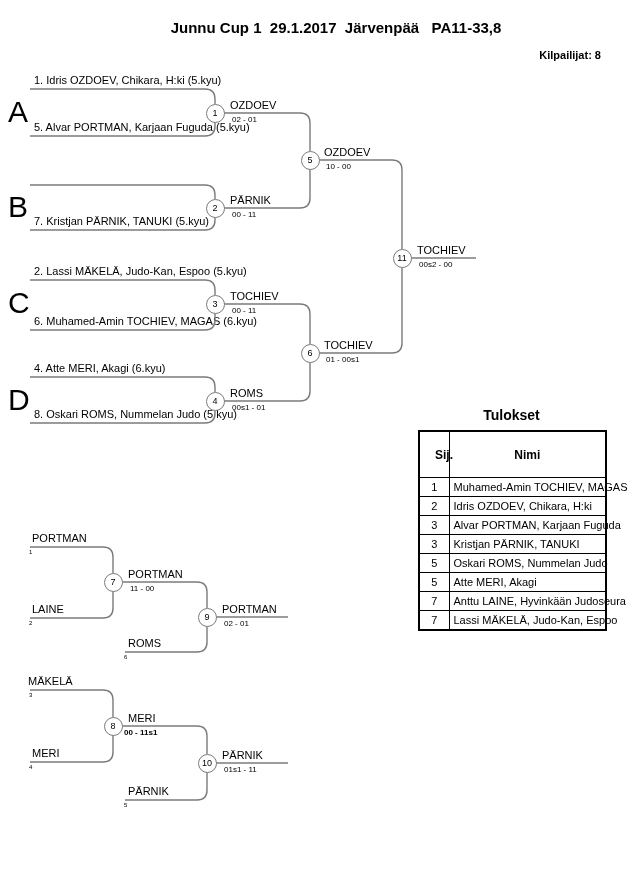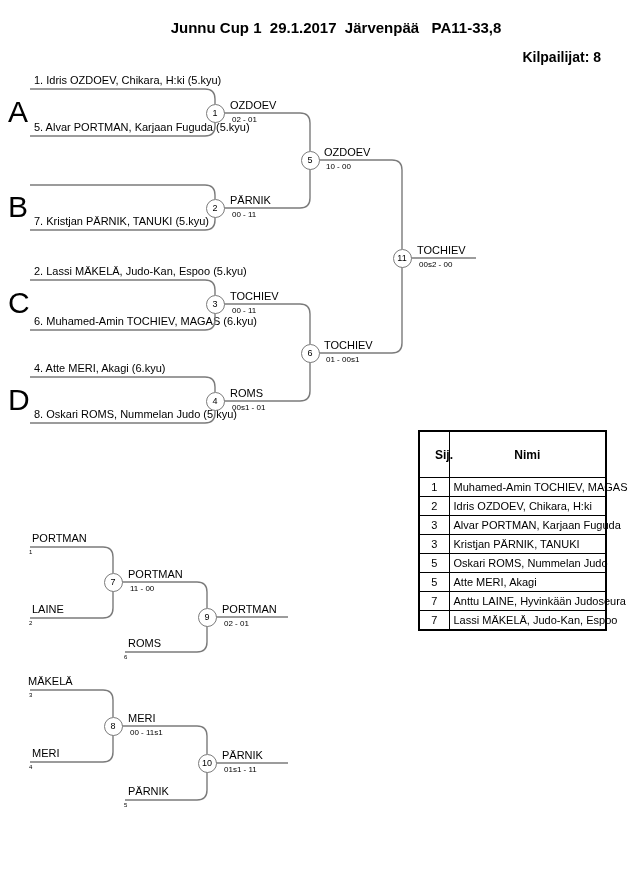--- a/index.html
+++ b/index.html
@@ -1,21 +1,21 @@
 <!DOCTYPE html>
 <html><head>
 <meta charset="utf-8">
 <style>
   html,body { margin:0; padding:0; background:#fff; }
   .page { position:relative; width:630px; height:891px; background:#ffffff;
           font-family:"Liberation Sans", sans-serif; color:#000; overflow:hidden; }
   .abs { position:absolute; }
   .title { top:19px; left:0; width:630px; text-align:center;
            font-size:15px; font-weight:bold; white-space:pre;padding-left:21px; }
-  .competitors { top:49px; right:29px; font-size:14px; font-weight:bold; }
+  .competitors { top:49px; right:29px; font-size:11px; font-weight:bold; }
   .player { font-size:11px; white-space:nowrap; line-height:13px; }
   .winner { font-size:11px; white-space:nowrap; line-height:13px; }
   .score  { font-size:8px; white-space:nowrap; line-height:9px; color:#000; }
   .srcnum { font-size:6px; line-height:6px; }
   .letter { font-size:30px; line-height:30px; }
   .circle { box-sizing:border-box; width:19px; height:19px; border:1.4px solid #7b7b7b;
             border-radius:50%; background:#fff; font-size:9px; font-weight:normal;
             display:flex; align-items:center; justify-content:center; z-index:2; }
   svg.lines { top:0; left:0; z-index:1; }
   svg.lines path { fill:none; stroke:#7b7b7b; stroke-width:1.4; }
@@ -123,27 +123,28 @@
   <div class="abs circle" style="left:197.5px; top:607.5px;">9</div>
   <div class="abs winner" style="left:222px; top:603px;">PORTMAN</div>
   <div class="abs score" style="left:224px; top:619px;">02 - 01</div>
 
   <div class="abs player" style="left:28px; top:675px;">MÄKELÄ</div>
   <div class="abs srcnum" style="left:29px; top:692px;">3</div>
   <div class="abs player" style="left:32px; top:747px;">MERI</div>
   <div class="abs srcnum" style="left:29px; top:764px;">4</div>
   <div class="abs circle" style="left:103.5px; top:716.5px;">8</div>
   <div class="abs winner" style="left:128px; top:712px;">MERI</div>
-  <div class="abs score" style="left:130px; top:728px;">00 - 11s1</div>
+  <div class="abs score" style="left:124px; top:728px;font-weight:bold;">00 - 11s1</div>
   <div class="abs player" style="left:128px; top:785px;">PÄRNIK</div>
   <div class="abs srcnum" style="left:124px; top:802px;">5</div>
   <div class="abs circle" style="left:197.5px; top:753.5px;">10</div>
   <div class="abs winner" style="left:222px; top:749px;">PÄRNIK</div>
   <div class="abs score" style="left:224px; top:765px;">01s1 - 11</div>
 
+  <div class="abs results-title">Tulokset</div>
   <table class="results">
     <colgroup>
         <col class="c-rank">
         <col class="c-name">
       </colgroup>
     <thead>
       <tr>
         <th>Sij.</th>
         <th>Nimi</th>
       </tr>

